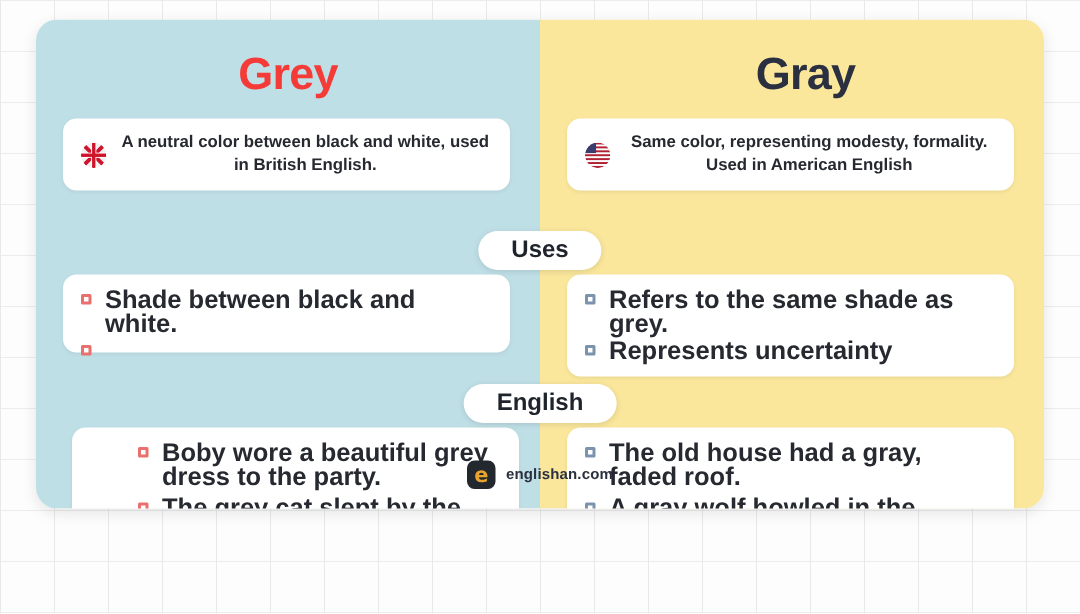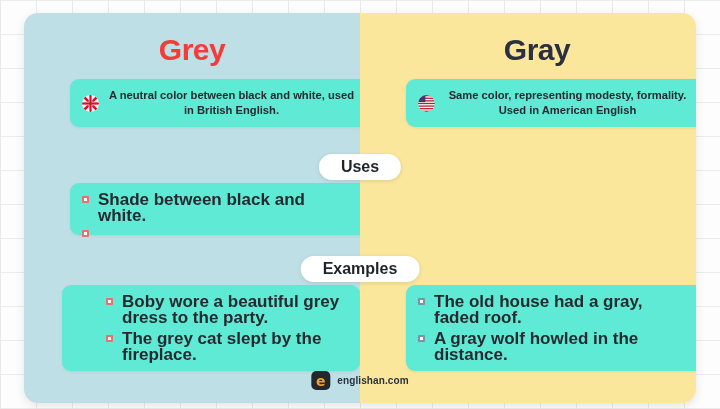--- a/index.html
+++ b/index.html
@@ -26,21 +26,21 @@
     background-size: 36px 34px;
     box-sizing: border-box;
   }
 
   
   #card {
     position: absolute;
     left: 24px;
     top: 13px;
     width: 672px;
-    height: 390px;
+    height: 326px;
     border-radius: 14px;
     overflow: hidden;
     display: flex;
     box-shadow: 0 3px 10px rgba(0,0,0,0.10);
   }
 
   .panel {
     position: relative;
     width: 50%;
     height: 100%;
@@ -59,45 +59,44 @@
     padding-top: 18px;
     height: 44px;
     line-height: 38px;
   }
   .title-grey { color: #f43b37; }
   .title-gray { color: #2b3040; padding-left: 18px; }
 
   
   .box {
     position: absolute;
-    background: #5eead4;
+    background: #ffffff;
     border-radius: 9px;
     box-sizing: border-box;
     box-shadow: 0 1px 3px rgba(0,0,0,0.07);
-    margin-left: 28px;
   }
 
   .def-box {
     display: flex;
     align-items: center;
     gap: 8px;
     padding: 9px 12px;
   }
   .def-text {
     font-size: 11.2px;
     line-height: 15px;
     color: #26292f;
     font-weight: 600;
     text-align: center;
   }
 
   
   .lb-def  { left: 18px;  top: 66px;  width: 298px; min-height: 46px; }
   .lb-uses { left: 18px;  top: 170px; width: 298px; }
-  .lb-ex   { left: 10px;  top: 272px; width: 298px; padding-left: 32px; }
+  .lb-ex   { left: 24px;  top: 272px; width: 298px; padding-left: 32px; }
 
   
   .rb-def  { left: 18px;  top: 66px;  width: 298px; min-height: 46px; }
   .rb-uses { left: 18px;  top: 170px; width: 298px; }
   .rb-ex   { left: 18px;  top: 272px; width: 298px; }
 
   
   ul.blist {
     list-style: none;
     margin: 0;
@@ -269,38 +268,50 @@
               <rect x="0" y="36.8" width="60" height="4.6" fill="#b22234"></rect>
               <rect x="0" y="46" width="60" height="4.6" fill="#b22234"></rect>
               <rect x="0" y="55.2" width="60" height="4.8" fill="#b22234"></rect>
               <rect x="0" y="0" width="26" height="25" fill="#3c3b6e"></rect>
             </g>
           </svg>
         </span>
         <span class="def-text">Same color, representing modesty, formality. Used in American English</span>
       </div>
 
+      <div class="box rb-uses">
+        <ul class="blist">
+          <li>
+            <span class="bullet bullet-blue"></span>
+            <span>Refers to the same shade as grey.</span>
+          </li>
+          <li>
+            <span class="bullet bullet-blue"></span>
+            <span>Represents uncertainty</span>
+          </li>
+        </ul>
+      </div>
 
       <div class="box rb-ex">
         <ul class="blist exlist">
           <li>
             <span class="bullet bullet-blue"></span>
             <span>The old house had a gray, faded roof.</span>
           </li>
           <li>
             <span class="bullet bullet-blue"></span>
             <span>A gray wolf howled in the distance.</span>
           </li>
         </ul>
       </div>
     </div>
 
     <div class="pill pill-uses">Uses</div>
 
-    <div class="pill pill-examples">Examples</div>
+    <div class="pill pill-examples">English</div>
 
     <div class="brand">
       <span class="brand-logo">
         <span>e</span>
       </span>
       <span class="brand-name">englishan.com</span>
     </div>
 
   </div>
 </div>

